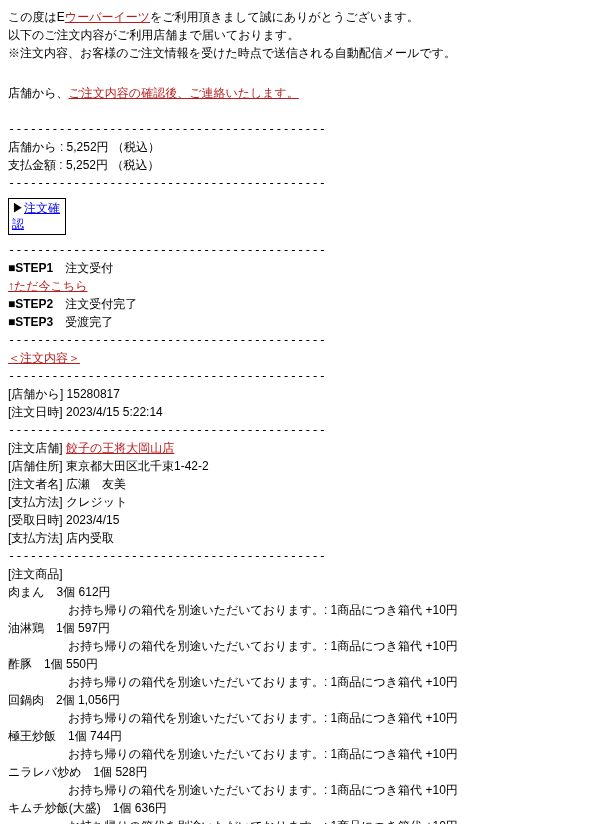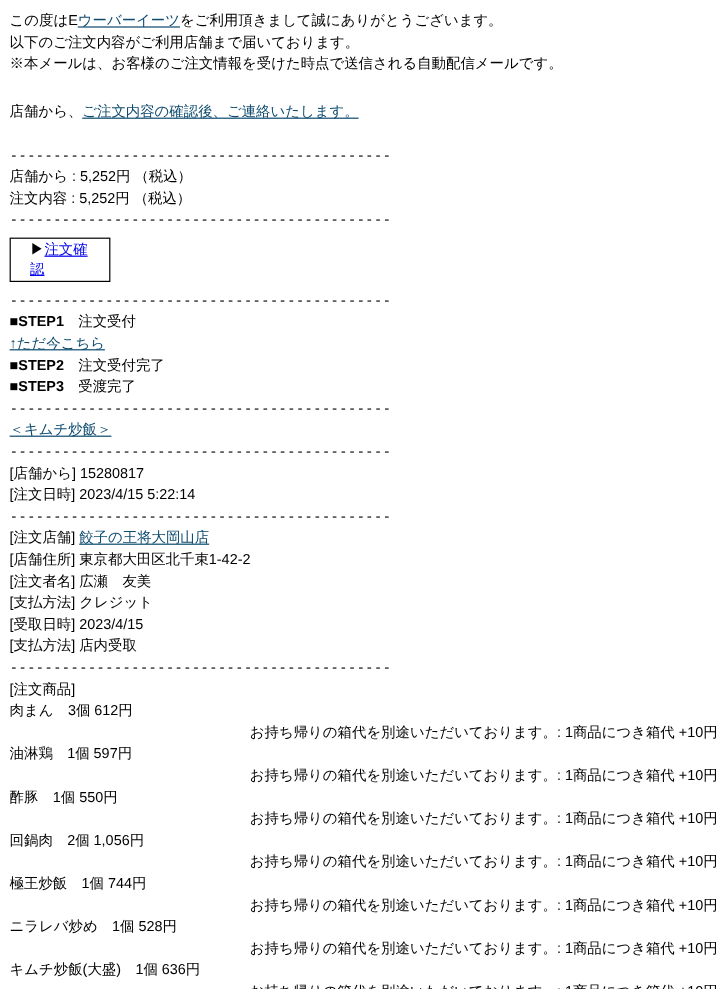--- a/index.html
+++ b/index.html
@@ -6,104 +6,103 @@
     font-family: "MS PGothic", "Hiragino Kaku Gothic Pro", sans-serif;
     font-size: 12px;
     line-height: 1.5;
     margin: 0;
     padding: 8px;
     color: #000;
     width: 606px;
     box-sizing: border-box;
   }
   a, .link {
-    color: #0c4a6e;
+    color: #b91c1c;
     cursor: pointer;
   }
   .divider {
     letter-spacing: 0;
     font-family: monospace;
   }
   .confirm-box {
     border: 1px solid #000;
     display: inline-block;
-    padding: 2px 16px;
+    padding: 2px 3px;
     margin: 6px 0;
     width: 50px;
     line-height: 1.3;
   }
   .confirm-box a {
     color: #0000EE;
     text-decoration: underline;
   }
   .step-line {
     margin: 0;
   }
   .bold {
     font-weight: bold;
     text-align: center;
   }
   .item-note {
     padding-left: 60px;
     display: block;
-    text-align: right;
   }
   .section {
     margin-bottom: 4px;
   }
   .row {
     white-space: nowrap;
   }
 </style>
 </head>
 <body>
 
 
 
 
 <div class="section">
   <div class="row">
     <span>この度はE</span><a href="#">ウーバーイーツ</a><span>をご利用頂きまして誠にありがとうございます。</span>
   </div>
   <div>以下のご注文内容がご利用店舗まで届いております。</div>
-  <div>※本メールは、お客様のご注文情報を受けた時点で送信される自動配信メールです。</div>
+  <div>※注文内容、お客様のご注文情報を受けた時点で送信される自動配信メールです。</div>
 </div>
 
 <br>
 
 <div class="row">
   <span>店舗から、</span><a href="#">ご注文内容の確認後、ご連絡いたします。</a>
 </div>
 
 <br>
 
 <div class="divider">--------------------------------------------</div>
 
 
 <div class="row"><span>店舗から : </span><span>5,252円 （税込）</span></div>
-<div class="row"><span>注文内容 : </span><span>5,252円 （税込）</span></div>
+<div class="row"><span>支払金額 : </span><span>5,252円 （税込）</span></div>
 
 <div class="divider">--------------------------------------------</div>
 
 
 <div class="confirm-box">
   <span>▶</span><a href="#">注文確認</a>
 </div>
 
 <div class="divider">--------------------------------------------</div>
 
 
 <div class="step-line row"><span class="bold">■STEP1</span>　<span>注文受付</span></div>
 <div><a href="#">↑ただ今こちら</a></div>
 <div class="step-line row"><span class="bold">■STEP2</span>　<span>注文受付完了</span></div>
 <div class="step-line row"><span class="bold">■STEP3</span>　<span>受渡完了</span></div>
 
 <div class="divider">--------------------------------------------</div>
 
-<div><a href="#">＜キムチ炒飯＞</a></div>
+<div><a href="#">＜注文内容＞</a></div>
 
 <div class="divider">--------------------------------------------</div>
 
 
 <div class="row"><span>[店舗から] </span><span>15280817</span></div>
 <div class="row"><span>[注文日時] </span><span>2023/4/15 5:22:14</span></div>
 
 <div class="divider">--------------------------------------------</div>
 
 <div class="row"><span>[注文店舗] </span><a href="#">餃子の王将大岡山店</a></div>

